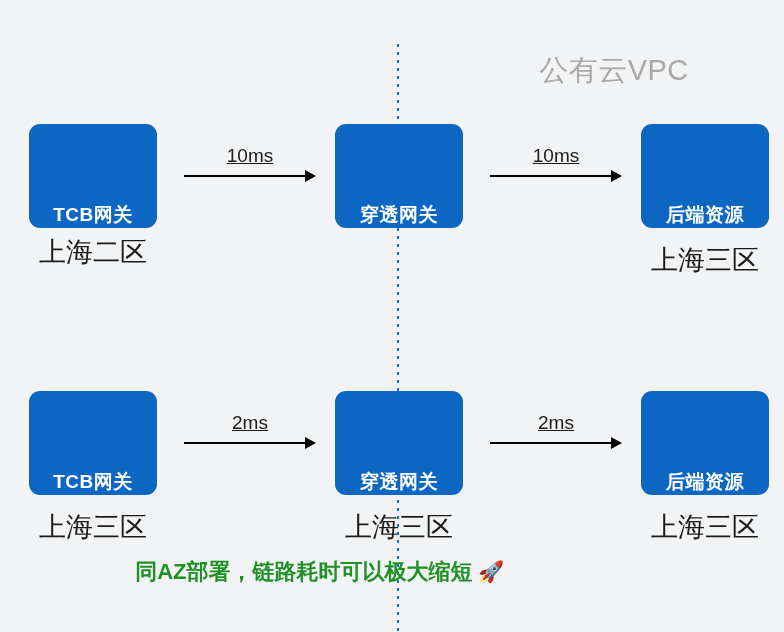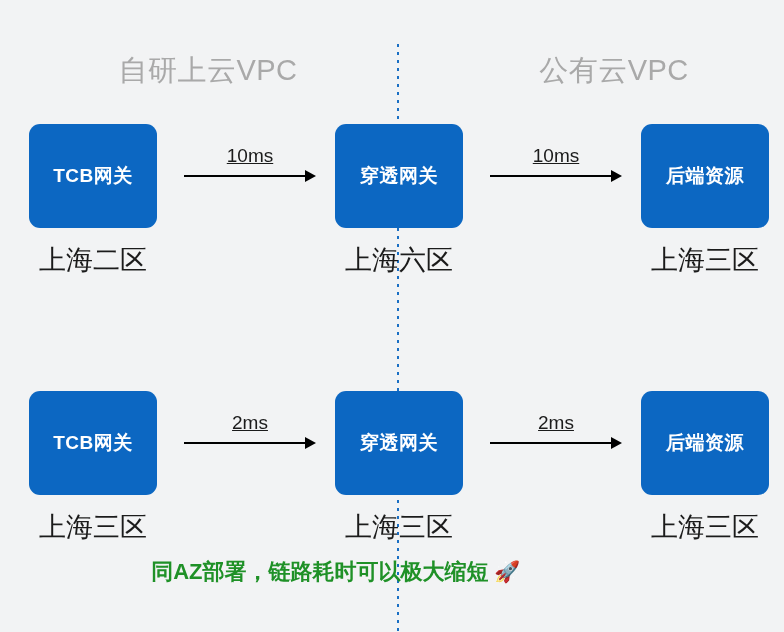--- a/index.html
+++ b/index.html
@@ -48,21 +48,21 @@
   .zone-header.right { left: 484px; width: 260px; }
 
   
   .node {
     position: absolute;
     width: 128px;
     height: 104px;
     background: #0c67c2;
     border-radius: 11px;
     display: flex;
-    align-items: center;
+    align-items: flex-end;
     justify-content: center;
     z-index: 2;
   }
   .node-label {
     color: #ffffff;
     font-size: 19px;
     font-weight: bold;
     letter-spacing: 0.5px;
     white-space: nowrap;
   }
@@ -109,21 +109,21 @@
     line-height: 24px;
     color: #1b1b1b;
     white-space: nowrap;
     z-index: 2;
     text-decoration: underline;
   }
 
   
   .caption {
     position: absolute;
-    left: 16px;
+    left: 0;
     top: 556px;
     width: 640px;
     text-align: center;
     font-size: 22px;
     line-height: 32px;
     font-weight: bold;
     color: #1f9127;
     white-space: nowrap;
     z-index: 3;
   }
@@ -132,38 +132,36 @@
     font-weight: normal;
   }
 </style>
 </head>
 <body>
 
 <div id="canvas">
 
   <div class="divider"></div>
 
-  <div class="zone-header left">自研上云VPC</div>
   <div class="zone-header right">公有云VPC</div>
 
   <div class="node" style="left:29px; top:124px;">
     <span class="node-label">TCB网关</span>
   </div>
-  <div class="az-caption" style="left:3px; top:244px;">上海二区</div>
+  <div class="az-caption" style="left:3px; top:236px;">上海二区</div>
 
   <div class="arrow" style="left:184px; top:166px; width:132px;">
     <div class="shaft" style="width:122px;"></div>
     <div class="head" style="left:121px;"></div>
   </div>
   <div class="arrow-label" style="left:180px; top:144px;">10ms</div>
 
   <div class="node" style="left:335px; top:124px;">
     <span class="node-label">穿透网关</span>
   </div>
-  <div class="az-caption" style="left:309px; top:244px;">上海六区</div>
 
   <div class="arrow" style="left:490px; top:166px; width:132px;">
     <div class="shaft" style="width:122px;"></div>
     <div class="head" style="left:121px;"></div>
   </div>
   <div class="arrow-label" style="left:486px; top:144px;">10ms</div>
 
   <div class="node" style="left:641px; top:124px;">
     <span class="node-label">后端资源</span>
   </div>

